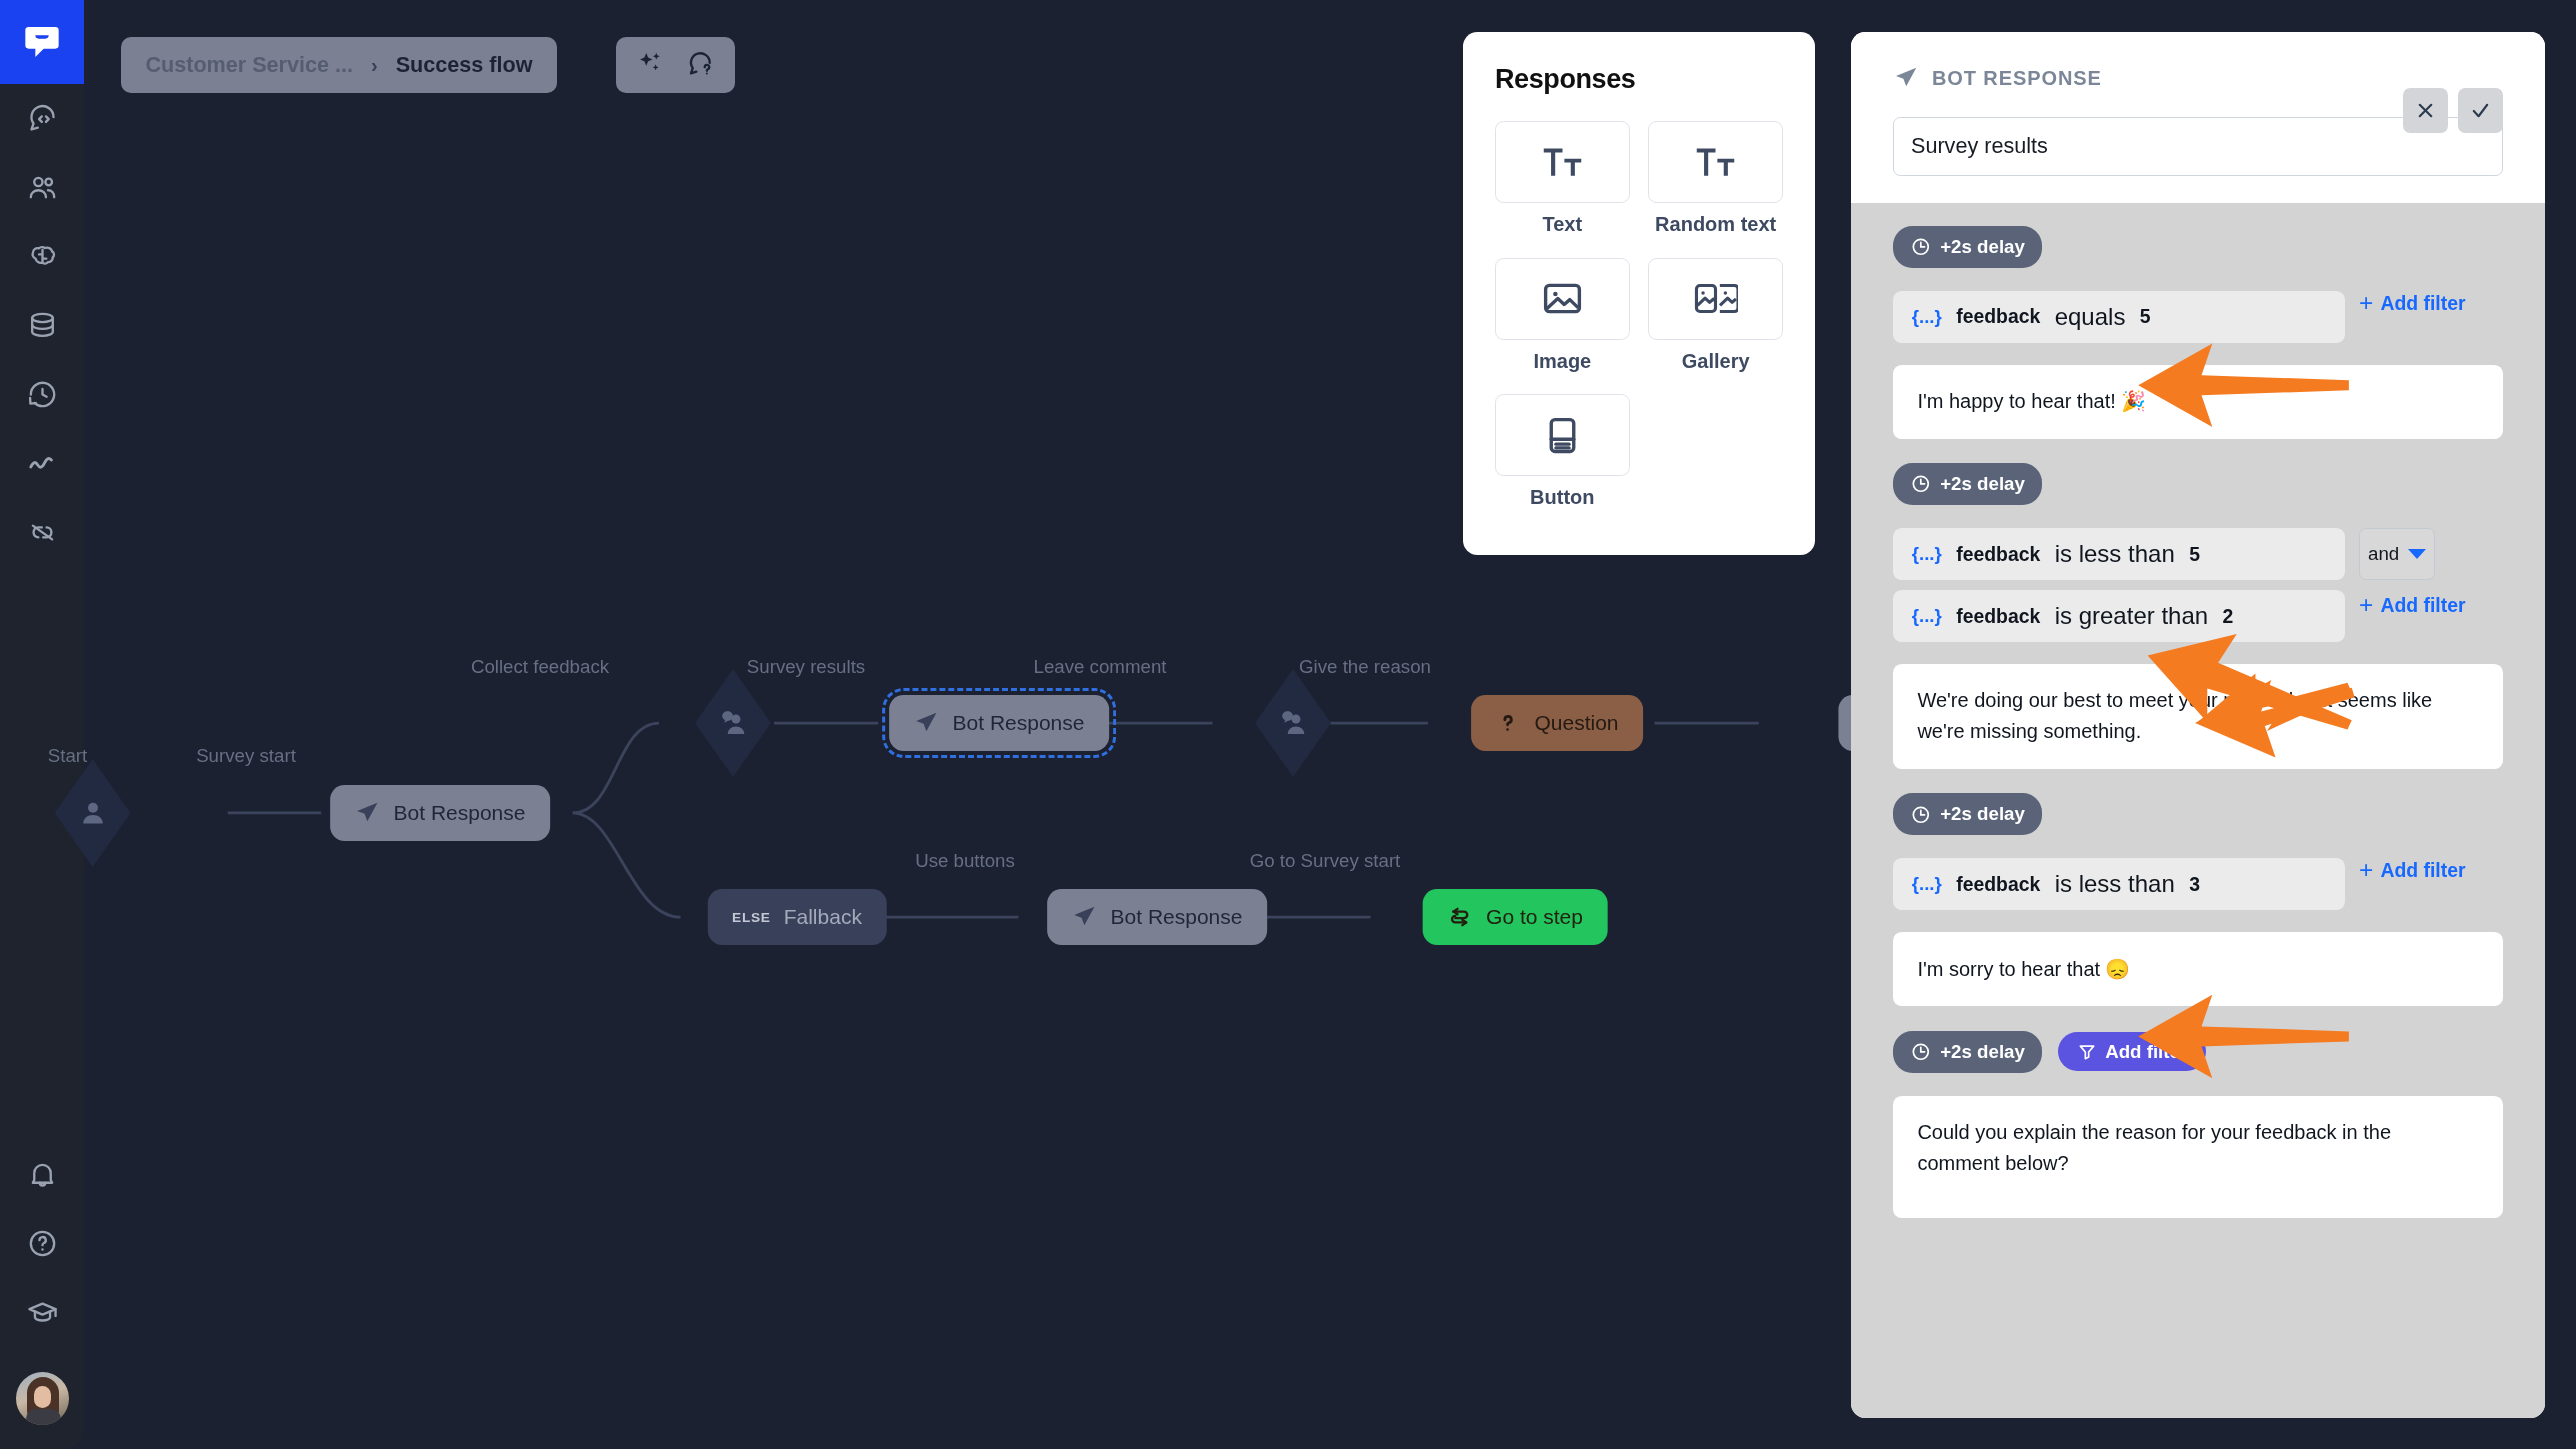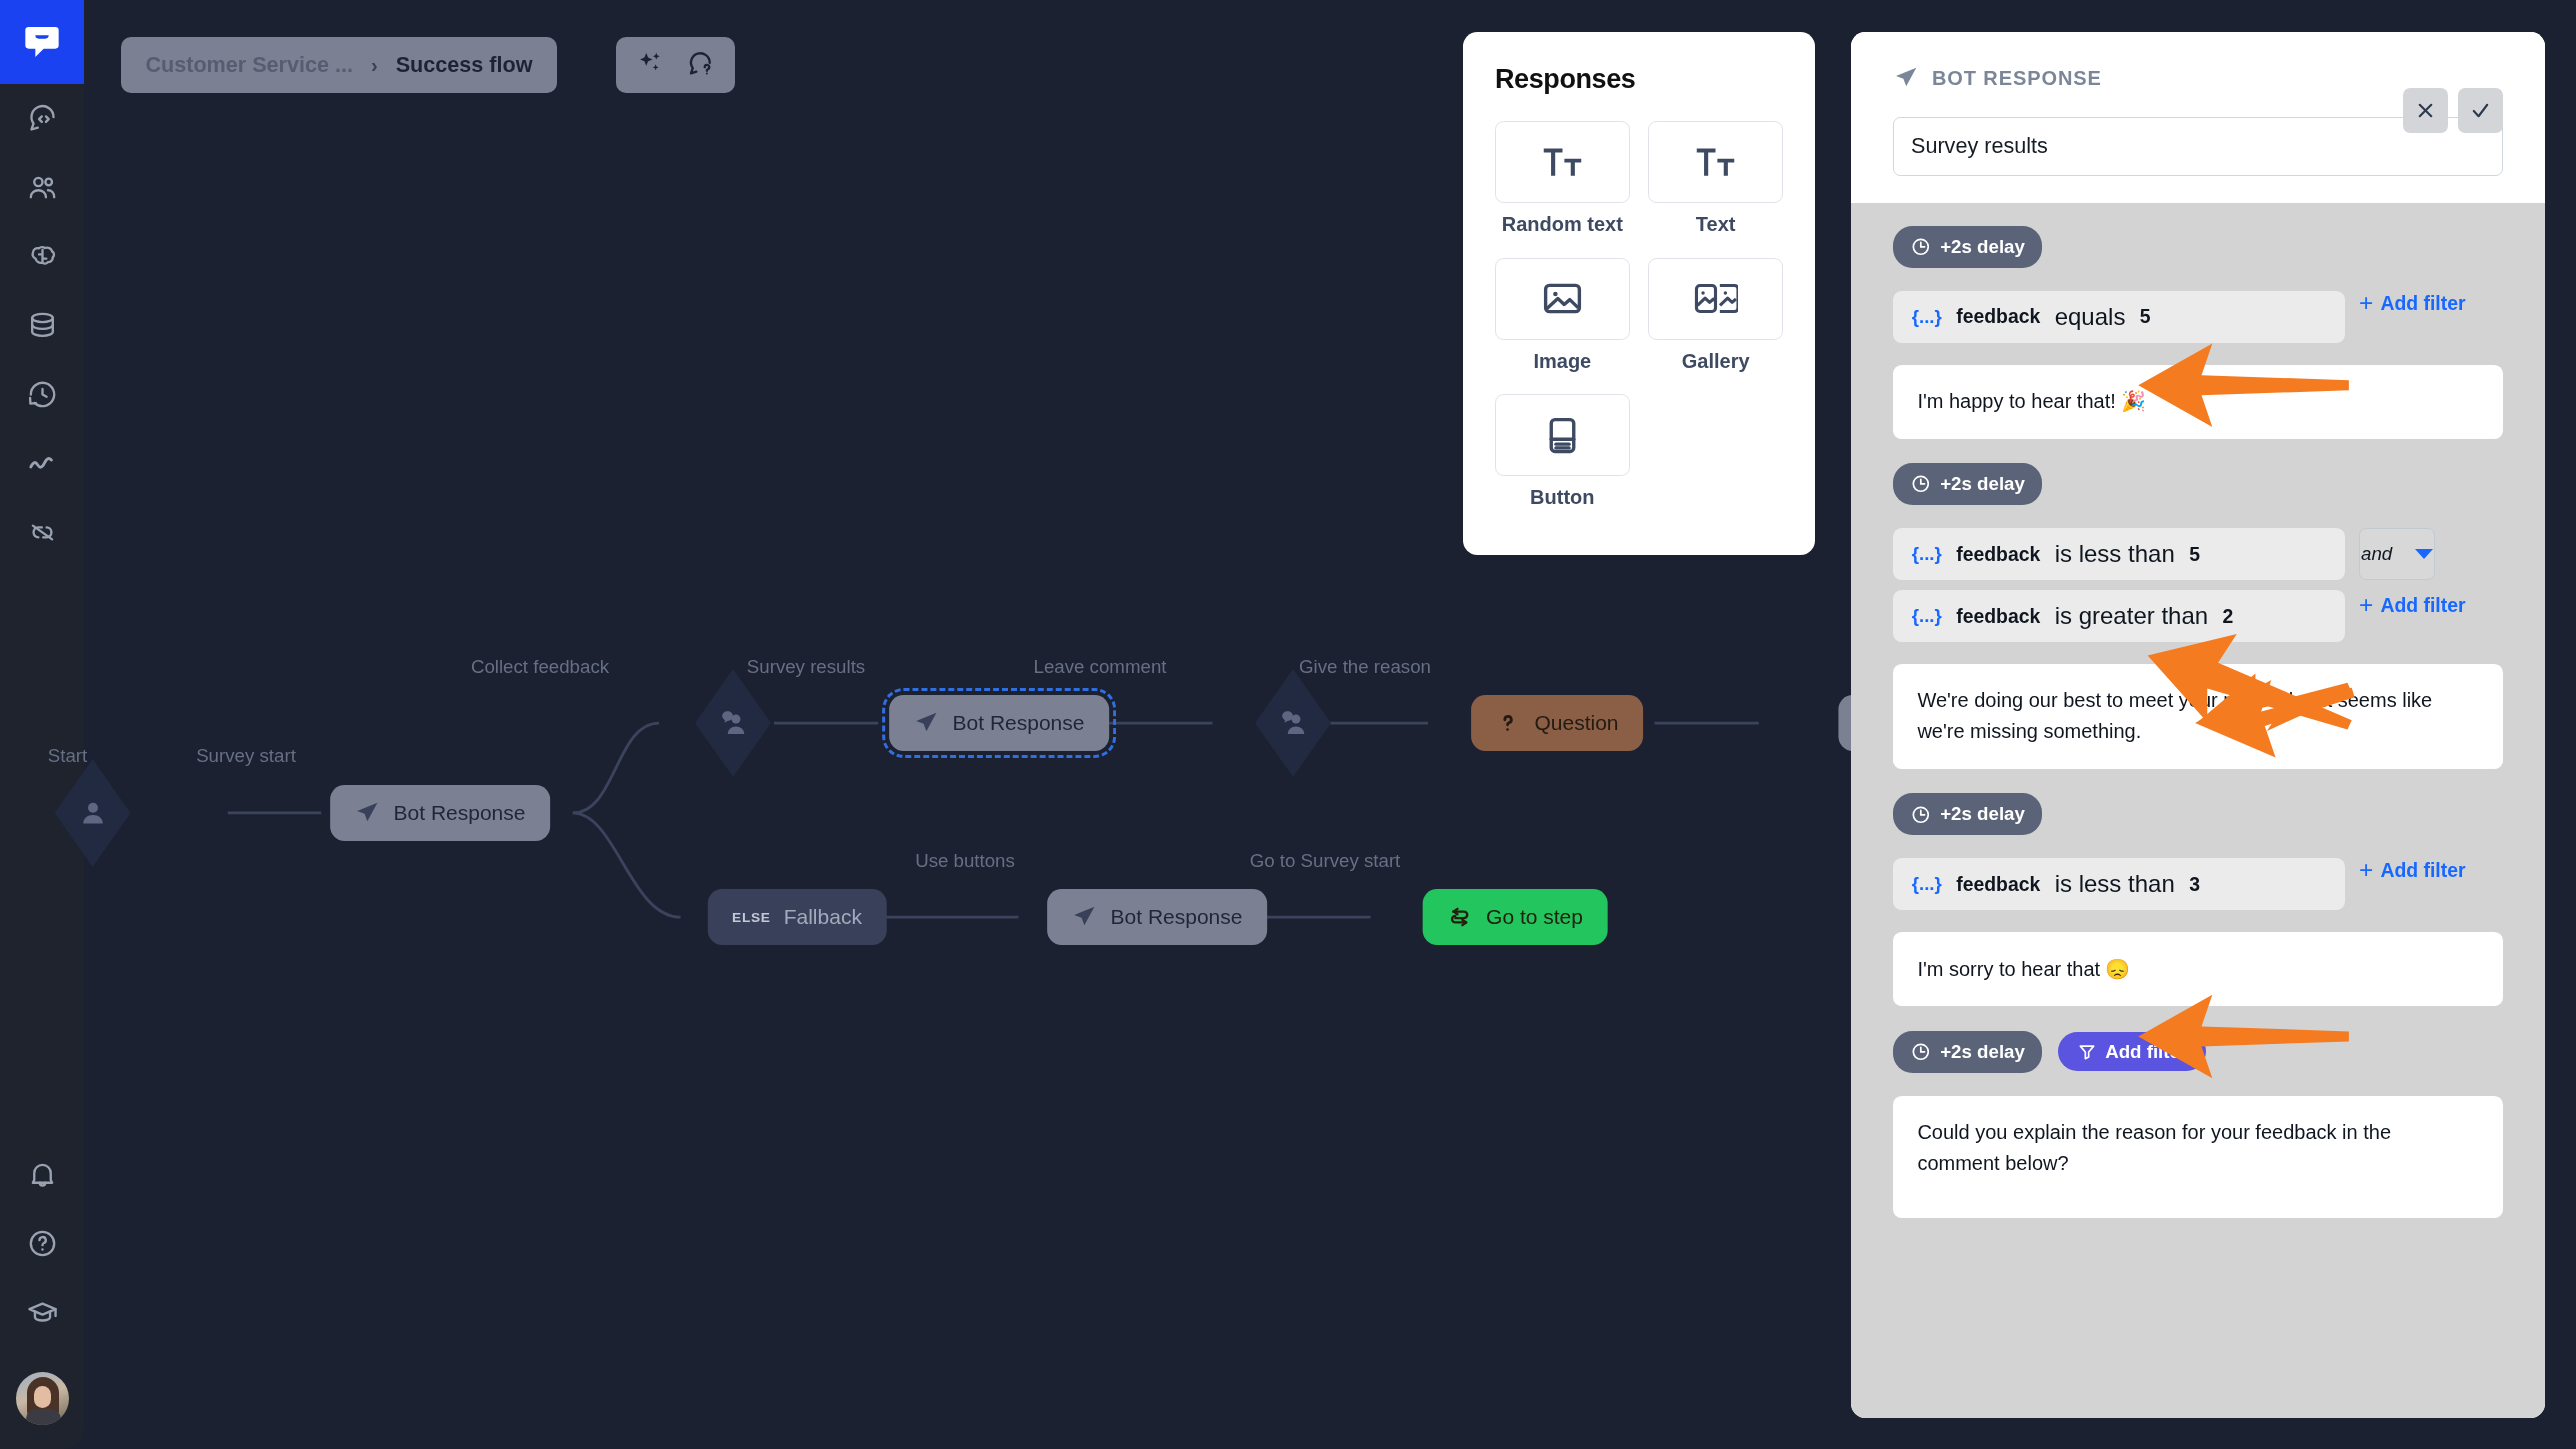--- a/index.html
+++ b/index.html
@@ -190,22 +190,21 @@
   .filter-side { width: 144px; flex: 0 0 auto; display:flex; align-items:center; }
   .add-filter-link {
     display: inline-flex; align-items: center; gap: 7.2px;
     color: #1768ff; font-size: 19.4px; font-weight: 700; white-space: nowrap;
   }
   .add-filter-link .plus { font-size: 24.4px; line-height: 1; font-weight: 400; }
   .logic-select {
     width: 76px; height: 52px; border: 1.4px solid #c3c9d2; border-radius: 7.2px;
     background: #d8d8d8;
     display: flex; align-items: center; justify-content: space-between;
-    padding: 0 1px;
-    font-style: italic;
+    padding: 0 8px;
   }
   .logic-select .lbl { font-size: 18.7px; color: #10161f; }
   .logic-select .caret {
     width: 0; height: 0; border-left: 9.3px solid transparent;
     border-right: 9.3px solid transparent; border-top: 10.8px solid #1768ff;
   }
 
   .msg-card {
     background: #fff; border-radius: 8.6px; padding: 21.6px 24.4px;
     margin-bottom: 24.4px; min-height: 73px;
@@ -434,31 +433,31 @@
     <h2>Responses</h2>
     <div id="resp-grid">
 
       <div class="resp-item">
         <div class="resp-box">
           <svg viewBox="0 0 24 24" fill="currentColor">
             <path d="M2 4.5h10v2.2H8.1V19H5.9V6.7H2z"></path>
             <path d="M13 10h9v2h-3.4v7h-2.2v-7H13z"></path>
           </svg>
         </div>
-        <div class="resp-cap">Random text</div>
+        <div class="resp-cap">Text</div>
       </div>
 
       <div class="resp-item">
         <div class="resp-box">
           <svg viewBox="0 0 24 24" fill="currentColor">
             <path d="M2 4.5h10v2.2H8.1V19H5.9V6.7H2z"></path>
             <path d="M13 10h9v2h-3.4v7h-2.2v-7H13z"></path>
           </svg>
         </div>
-        <div class="resp-cap">Text</div>
+        <div class="resp-cap">Random text</div>
       </div>
 
       <div class="resp-item">
         <div class="resp-box">
           <svg viewBox="0 0 24 24" fill="none" stroke="currentColor" stroke-width="1.8" stroke-linejoin="round">
             <rect x="3" y="5" width="18" height="14" rx="2"></rect>
             <circle cx="8.2" cy="9.6" r="1.2" fill="currentColor" stroke="none"></circle>
             <path d="M3.6 17.5 9.5 12l3.4 3.2 3-2.6 4.5 4.4"></path>
           </svg>
         </div>

